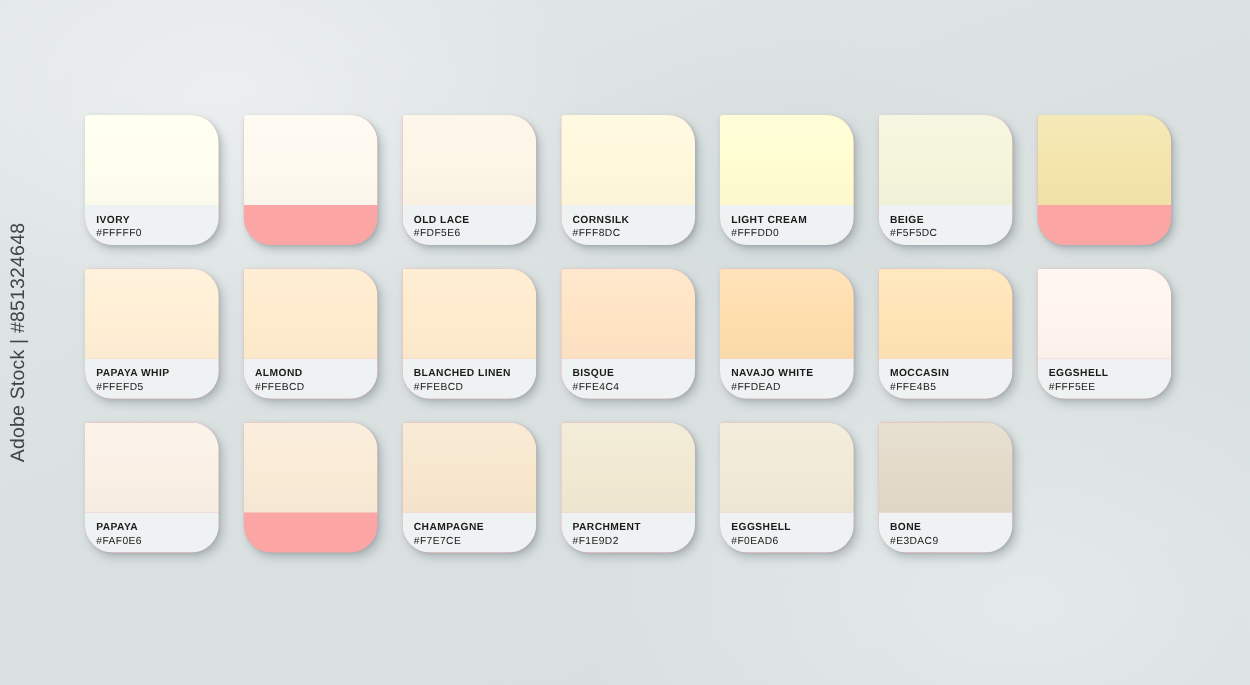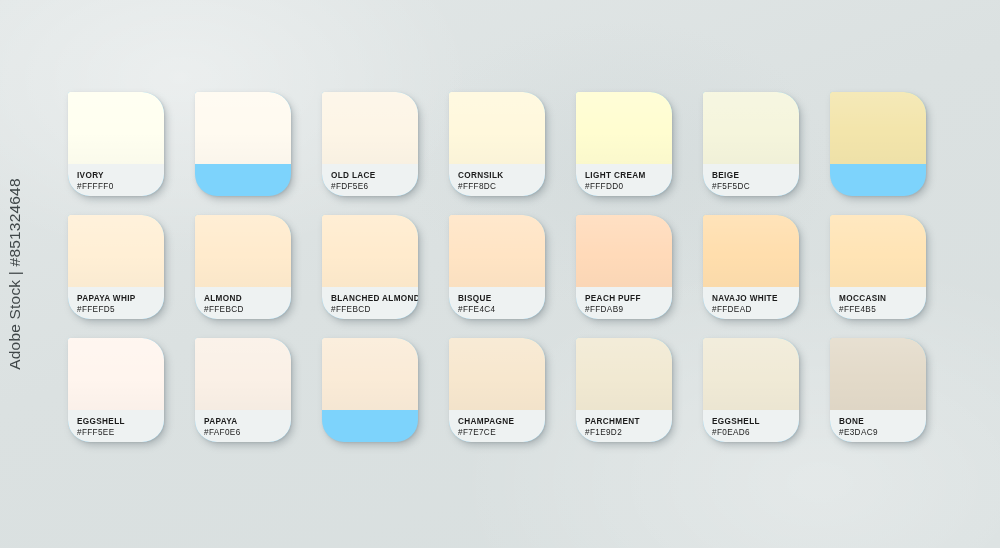--- a/index.html
+++ b/index.html
@@ -58,25 +58,25 @@
     display: grid;
     grid-template-columns: repeat(7, 108px);
     grid-auto-rows: 120px;
     column-gap: 19px;
     row-gap: 3px;
     z-index: 3;
   }
 
   .swatch-card {
     position: relative;
-    width: 96px;
+    width: 107px;
     height: 104px;
     border-radius: 2px 22px 22px 22px;
     overflow: hidden;
-    background: #7dd3fc;
+    background: #fca5a5;
     box-shadow:
       3px 4px 7px rgba(120,133,138,0.40),
       1px 1px 2px rgba(120,133,138,0.25);
   }
 
   .swatch-color {
     position: absolute;
     left: 0;
     right: 0;
     top: 0;
@@ -184,39 +184,32 @@
     <div class="swatch-card">
       <div class="swatch-color" style="background: rgb(255, 235, 205);"></div>
       <div class="swatch-label">
         <span class="swatch-name">ALMOND</span>
         <span class="swatch-hex">#FFEBCD</span>
       </div>
     </div>
     <div class="swatch-card">
       <div class="swatch-color" style="background: rgb(255, 235, 205);"></div>
       <div class="swatch-label">
-        <span class="swatch-name">BLANCHED ALMOND</span>
+        <span class="swatch-name">BLANCHED LINEN</span>
         <span class="swatch-hex">#FFEBCD</span>
       </div>
     </div>
     <div class="swatch-card">
       <div class="swatch-color" style="background: rgb(255, 228, 196);"></div>
       <div class="swatch-label">
         <span class="swatch-name">BISQUE</span>
         <span class="swatch-hex">#FFE4C4</span>
       </div>
     </div>
     <div class="swatch-card">
-      <div class="swatch-color" style="background: rgb(255, 218, 185);"></div>
-      <div class="swatch-label">
-        <span class="swatch-name">PEACH PUFF</span>
-        <span class="swatch-hex">#FFDAB9</span>
-      </div>
-    </div>
-    <div class="swatch-card">
       <div class="swatch-color" style="background: rgb(255, 222, 173);"></div>
       <div class="swatch-label">
         <span class="swatch-name">NAVAJO WHITE</span>
         <span class="swatch-hex">#FFDEAD</span>
       </div>
     </div>
     <div class="swatch-card">
       <div class="swatch-color" style="background: rgb(255, 228, 181);"></div>
       <div class="swatch-label">
         <span class="swatch-name">MOCCASIN</span>

